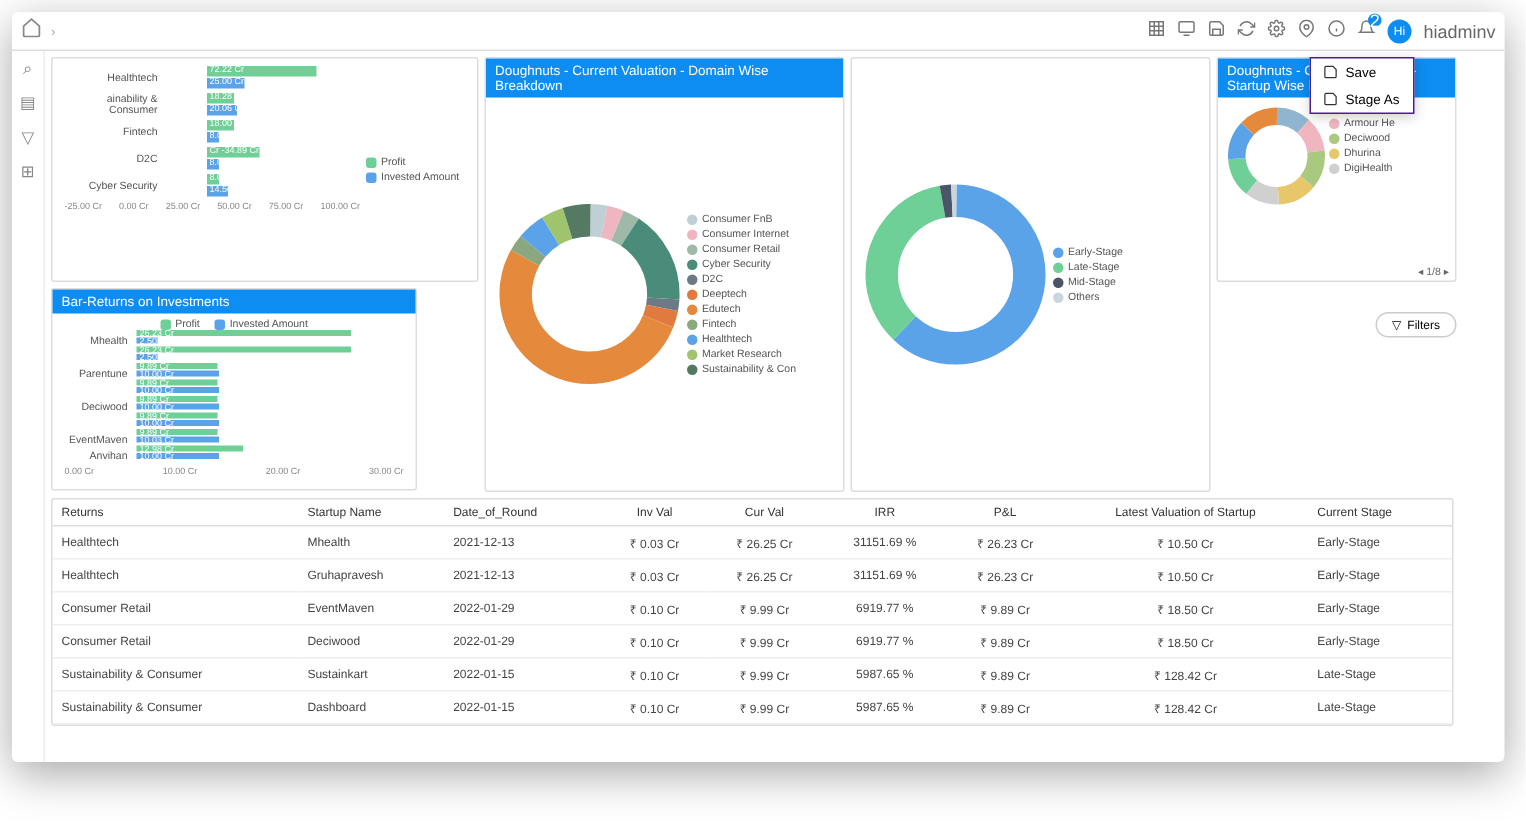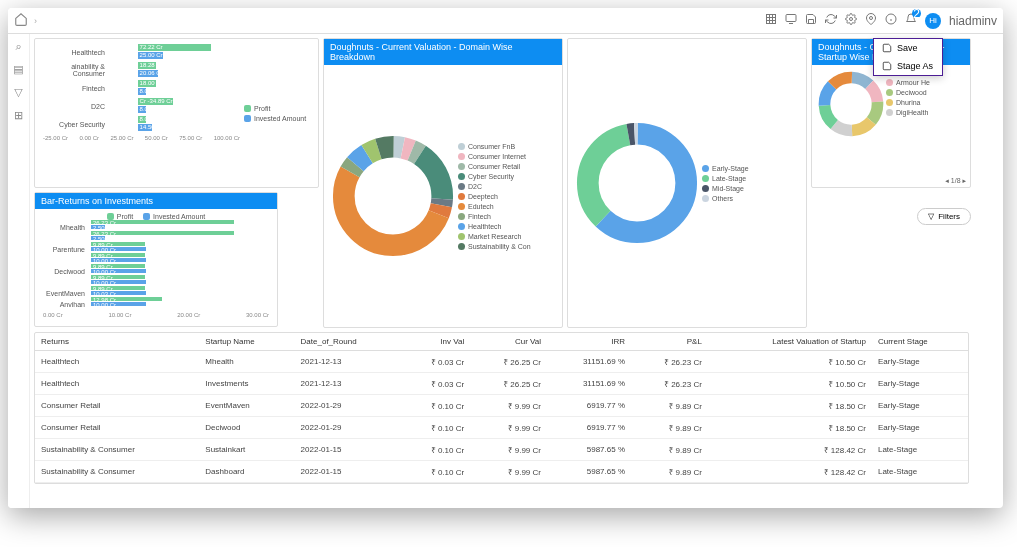--- a/index.html
+++ b/index.html
@@ -36,21 +36,21 @@
 .legend{font-size:7px;display:flex;flex-direction:column;gap:3px}
 .leg-i{display:flex;align-items:center;gap:3px}
 .sw{width:7px;height:7px;border-radius:2px}
 .axis{font-size:6px;color:#888;display:flex;justify-content:space-between;padding:0 4px;margin-top:2px}
 .donut-wrap{display:flex;align-items:center;height:100%}
 .donut{width:130px;height:130px}
 .tbl-card{margin-top:4px;width:935px}
 table{width:100%;border-collapse:collapse;font-size:8px}
 th{text-align:left;padding:4px 6px;color:#333;border-bottom:1px solid #ddd;font-weight:normal}
 td{padding:5px 6px;border-bottom:1px solid #eee;color:#444}
-.num{text-align:right}
+.num{text-align:center}
 .popup{position:absolute;top:4px;right:60px;background:#fff;border:1px solid #4c1d95;box-shadow:0 2px 8px rgba(0,0,0,.2);font-size:9px;z-index:10;width:70px}
 .popup div{padding:4px 8px;display:flex;align-items:center;gap:5px;cursor:pointer}
 .filters-btn{position:absolute;right:8px;top:260px;background:#fff;border:1px solid #ccc;border-radius:12px;padding:3px 10px;font-size:8px;display:flex;align-items:center;gap:4px;cursor:pointer}
 .pager{font-size:7px;text-align:right;padding:2px 4px;color:#666}
 .badge{position:absolute;top:-4px;right:-4px;background:#0d8df2;color:#fff;border-radius:50%;width:9px;height:9px;font-size:6px;display:flex;align-items:center;justify-content:center}
 .ico-wrap{position:relative}
 </style>
 </head>
 <body>
 
@@ -437,21 +437,21 @@
                 <td>2021-12-13</td>
                 <td class="num">₹ 0.03 Cr</td>
                 <td class="num">₹ 26.25 Cr</td>
                 <td class="num">31151.69 %</td>
                 <td class="num">₹ 26.23 Cr</td>
                 <td class="num">₹ 10.50 Cr</td>
                 <td>Early-Stage</td>
               </tr>
               <tr>
                 <td>Healthtech</td>
-                <td>Investments</td>
+                <td>Gruhapravesh</td>
                 <td>2021-12-13</td>
                 <td class="num">₹ 0.03 Cr</td>
                 <td class="num">₹ 26.25 Cr</td>
                 <td class="num">31151.69 %</td>
                 <td class="num">₹ 26.23 Cr</td>
                 <td class="num">₹ 10.50 Cr</td>
                 <td>Early-Stage</td>
               </tr>
               <tr>
                 <td>Consumer Retail</td>

